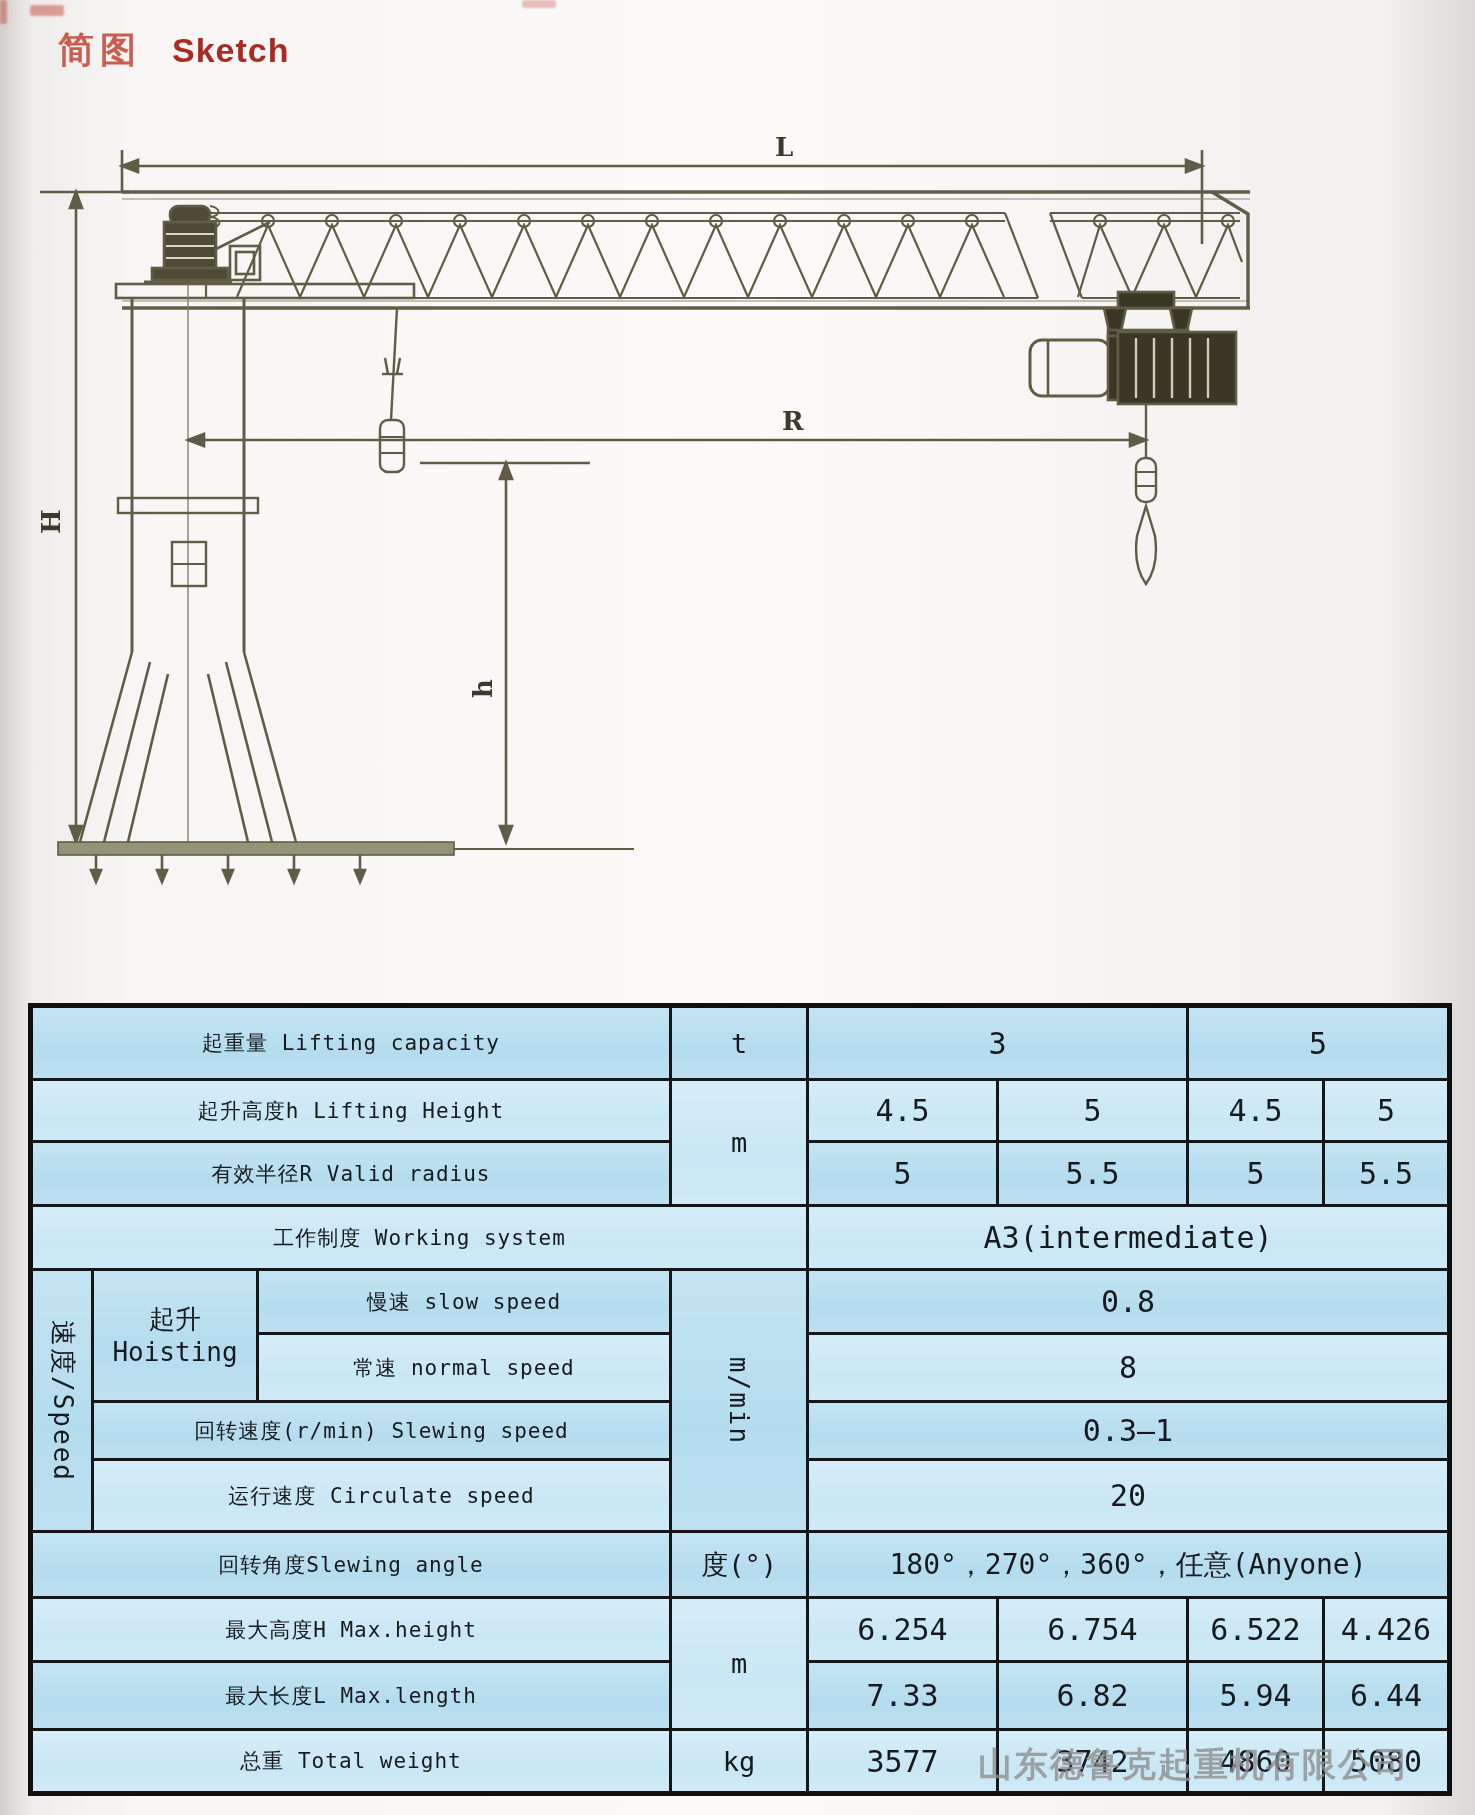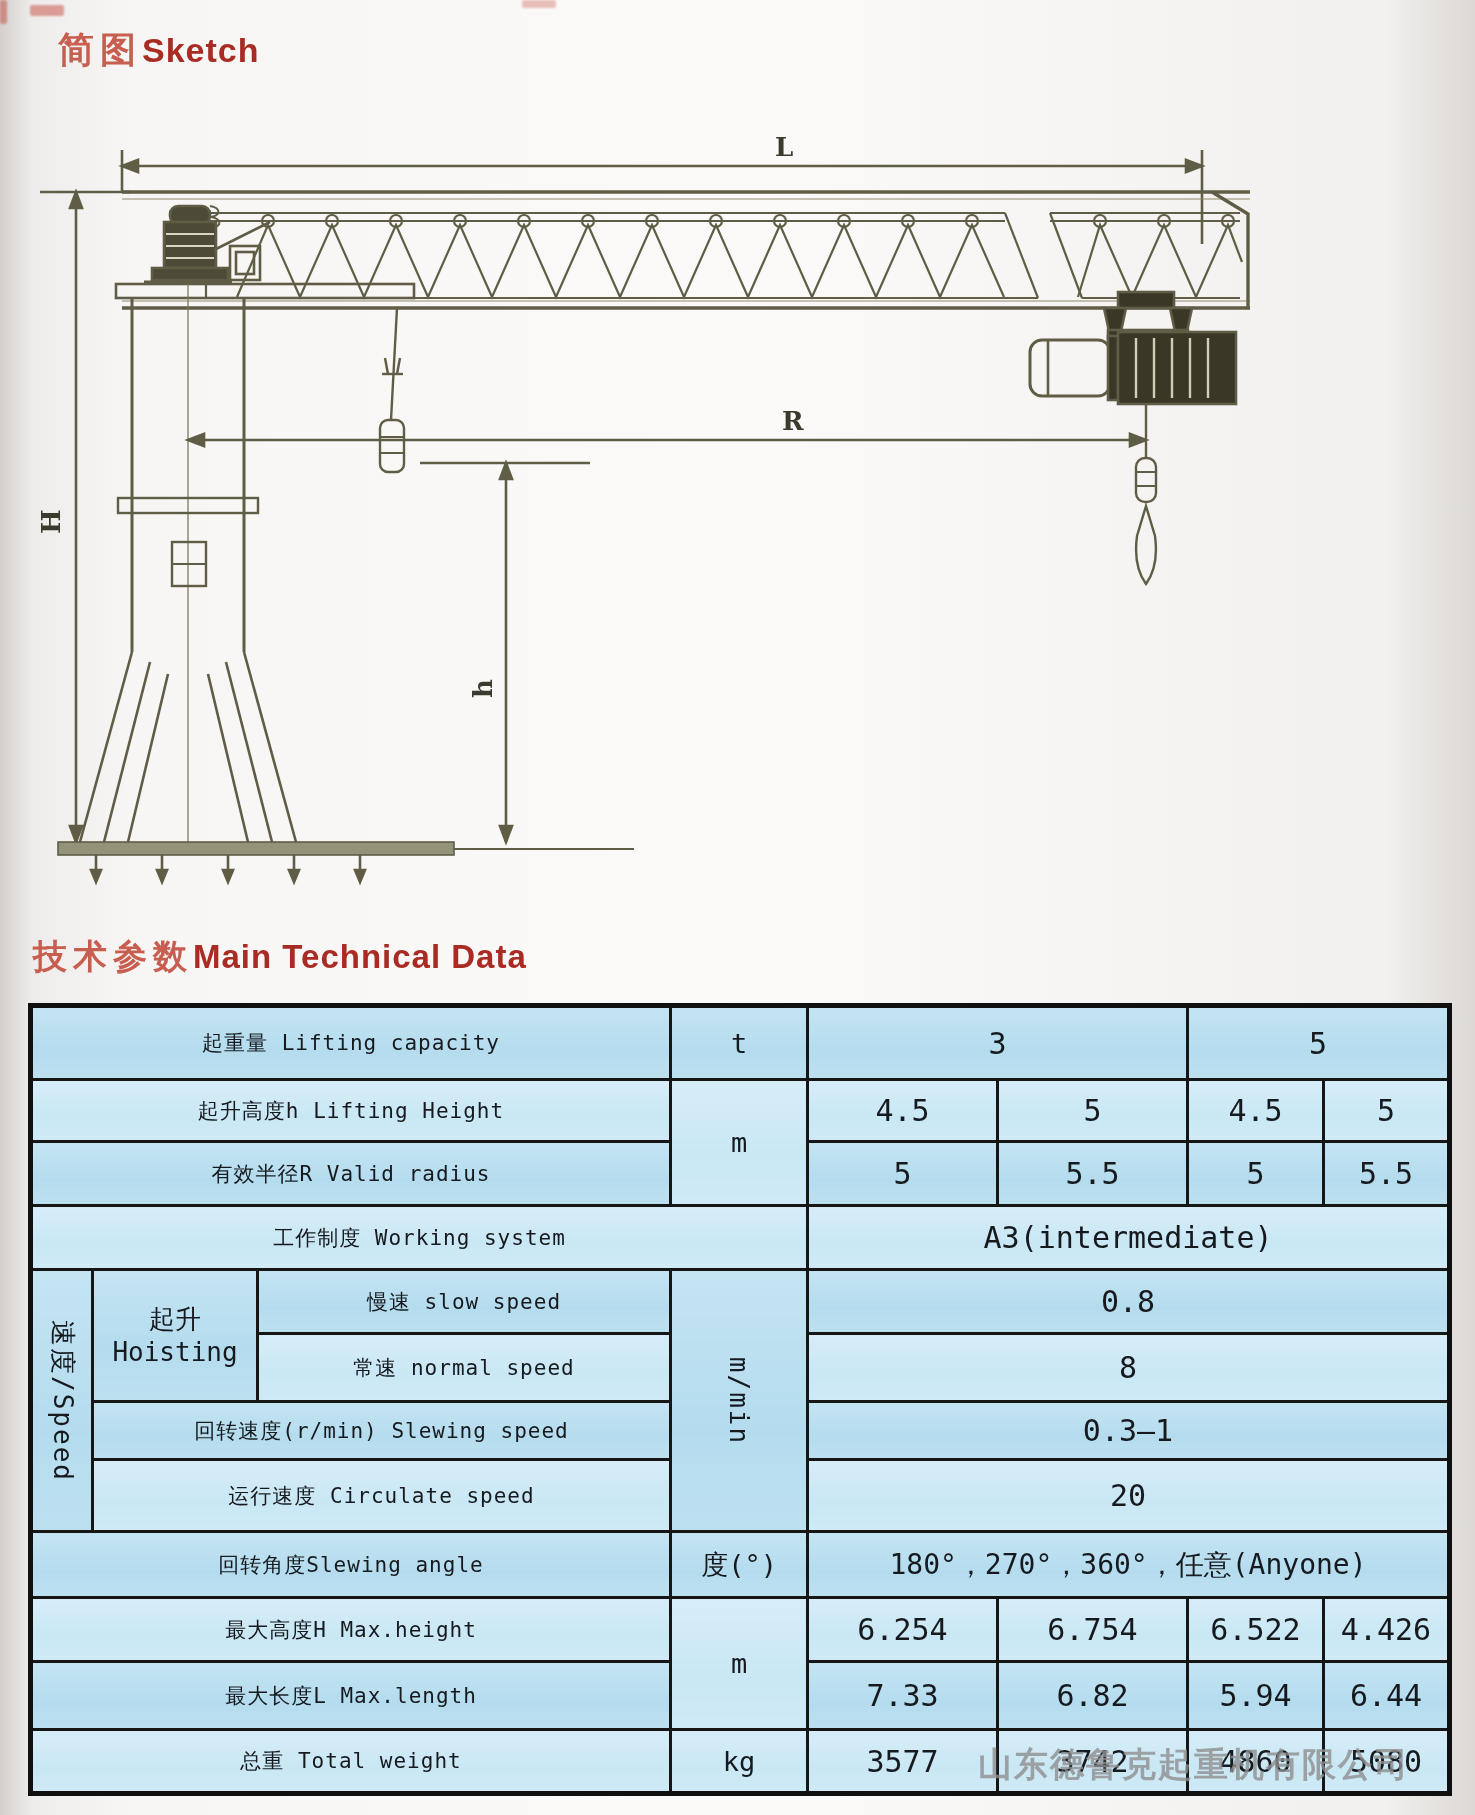--- a/index.html
+++ b/index.html
@@ -4,21 +4,21 @@
 <style>
   html,body{margin:0;padding:0;background:#c9c6c2;}
   .page{
     position:relative;width:1475px;height:1815px;margin:0 auto;overflow:hidden;
     background:linear-gradient(90deg,#d3cfcb 0%,#efedeb 2.2%,#f8f6f4 9%,#fbfaf8 52%,#f2f0ee 94%,#dbd8d5 100%);
     font-family:"DejaVu Sans Mono","Liberation Mono",monospace;
   }
   
   .hd{position:absolute;white-space:nowrap;font-family:"Liberation Sans",sans-serif;}
   .hd .zh{color:#c75e50;font-weight:600;letter-spacing:6px;}
-  .hd .en{color:#a92c24;font-weight:700;margin-left:0;letter-spacing:1px;}
+  .hd .en{color:#a92c24;font-weight:700;margin-left:30px;letter-spacing:1px;}
   #hd-sketch{left:58px;top:26px;font-size:36px;}
   #hd-sketch .en{font-size:34px;}
   #hd-data{left:33px;top:934px;font-size:34px;}
   #hd-data .en{font-size:33px;}
   
   .art{position:absolute;background:#c0392b;opacity:.45;filter:blur(1px);border-radius:2px;}
   
   #sketch-svg{position:absolute;left:0;top:0;}
   
   .tdata{
@@ -214,23 +214,20 @@
 
       <g font-family="DejaVu Serif, serif" font-size="26" font-weight="bold" fill="#3c3a2c" stroke="none">
         <text x="775" y="156">L</text>
         <text x="782" y="430">R</text>
         <text x="42" y="532" transform="rotate(-90 52 524)">H</text>
         <text x="478" y="696" transform="rotate(-90 486 690)">h</text>
       </g>
     </g>
   </svg>
 
-  <div class="hd" id="hd-data">
-    <span class="zh">技术参数</span><span class="en">Main Technical Data</span>
-  </div>
 
   <table class="tdata">
     <colgroup>
       <col style="width:62px">
         <col style="width:165px">
         <col style="width:413px">
         <col style="width:137px">
       <col style="width:190px">
         <col style="width:190px">
         <col style="width:136px">

